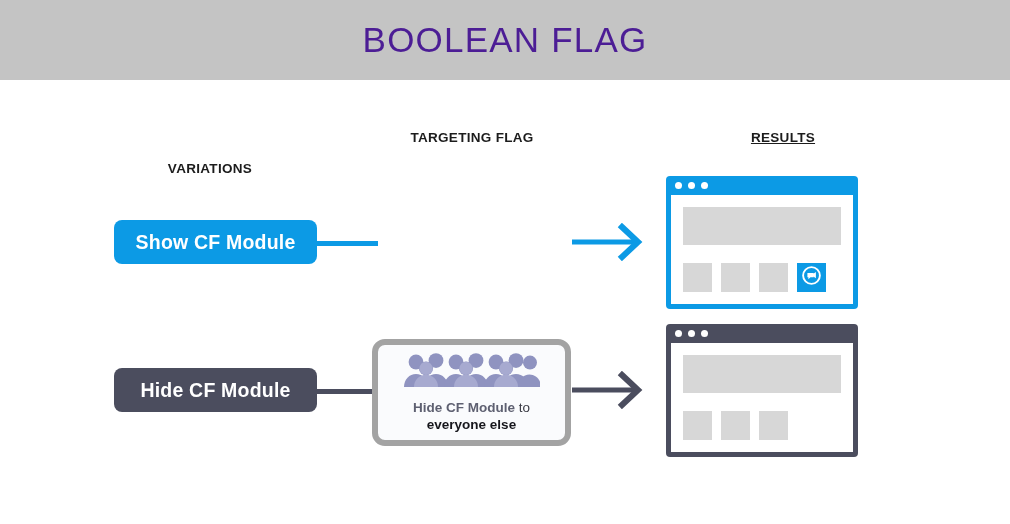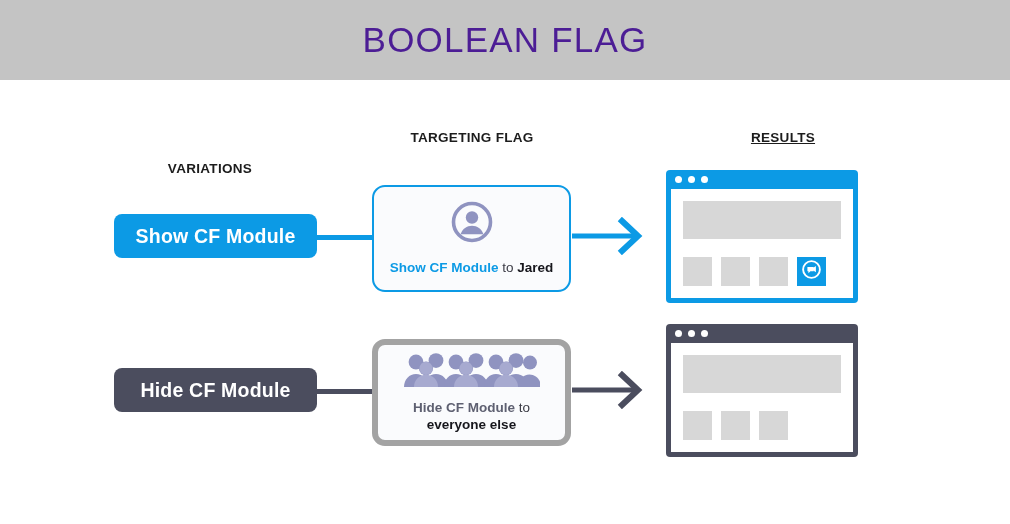--- a/index.html
+++ b/index.html
@@ -34,21 +34,21 @@
     letter-spacing: 0.3px;
     text-align: center;
     white-space: nowrap;
   }
   #colhead-0 { left: 110px; top: 144px; width: 200px; margin-top: 17px; }
   #colhead-1 { left: 372px; top: 130px; width: 200px; }
   #colhead-2 { left: 684px; top: 130px; width: 198px; text-decoration: underline; }
 
   
   .row { position: absolute; left: 0; width: 1010px; height: 160px; }
-  #row-0 { top: 157px; }
+  #row-0 { top: 163px; }
   #row-1 { top: 311px; }
 
   
   .connector {
     position: absolute;
     height: 5px;
     left: 300px; width: 78px;
     top: 78px;
   }
   .row-blue .connector { background: #0c9ae5; }
@@ -151,32 +151,20 @@
   <div class="col-head" id="colhead-2">RESULTS</div>
 
   <div class="row row-blue" id="row-0">
 
     <div class="connector"></div>
 
     <div class="pill">
       <span>Show CF Module</span>
     </div>
 
-    <div class="card">
-      <span class="card-icon" id="card-icon-0">
-        <svg width="42" height="42" viewBox="0 0 42 42" aria-hidden="true">
-          <circle cx="21" cy="21" r="18.5" fill="none" stroke="#8f93c0" stroke-width="3.6"></circle>
-          <circle cx="21" cy="16.5" r="6.2" fill="#8f93c0"></circle>
-          <path d="M9.6 33.2c1.9-5.4 6.2-8.4 11.4-8.4s9.5 3 11.4 8.4z" fill="#8f93c0"></path>
-        </svg>
-      </span>
-      <div class="card-text" id="card-text-0">
-        <span class="strong-blue">Show CF Module</span><span class="mid"> to </span><span class="strong-dark">Jared</span>
-      </div>
-    </div>
 
     <div class="arrow">
       <svg width="76" height="38" viewBox="0 0 76 38" aria-hidden="true">
         <line x1="0" y1="19" x2="62" y2="19" stroke="#0c9ae5" stroke-width="5"></line>
         <polyline points="50,4 66,19 50,34" fill="none" stroke="#0c9ae5" stroke-width="6" stroke-linecap="square" stroke-linejoin="miter"></polyline>
       </svg>
     </div>
 
     <div class="browser">
       <div class="browser-titlebar">

